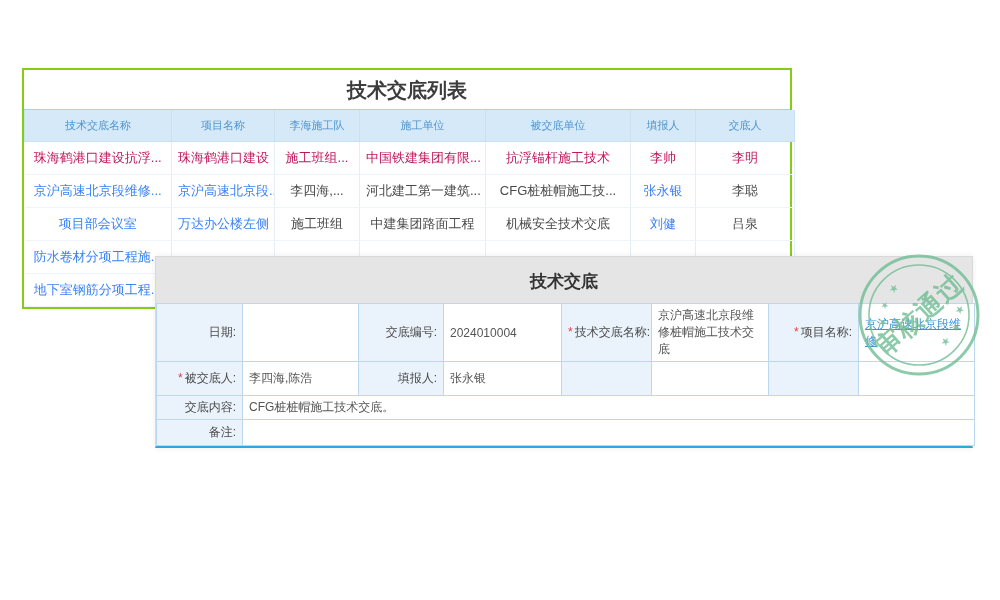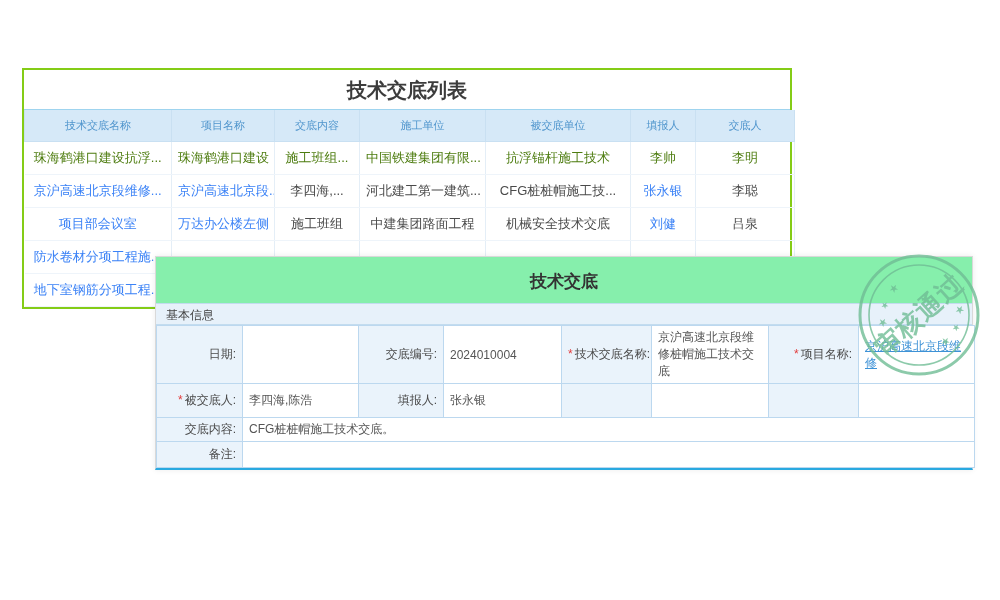--- a/index.html
+++ b/index.html
@@ -12,25 +12,25 @@
   .list-title { height:40px; line-height:40px; text-align:center; font-size:20px;
     font-weight:bold; color:#3c3c3c; border-bottom:1px solid #9fd4ef; }
   table.list { width:100%; border-collapse:collapse; table-layout:fixed; }
   table.list th { background:#d6e9f8; color:#4e94cc; font-weight:normal; font-size:11px;
     height:31px; border:1px solid #c9e0f2; border-top:none; }
   table.list td { height:33px; font-size:13px; padding:0 6px; text-align:center;
     border-right:1px solid #e4eef7; border-bottom:1px solid #eef4fa;
     white-space:nowrap; overflow:hidden; }
   tr.striped td { background:#efefef; }
   td.c-link { color:#3b82f6; cursor:pointer; }
-  td.c-orange { color:#4d7c0f; }
+  td.c-orange { color:#be185d; }
   td.c-text { color:#4a4a4a; }
 
   
-  .detail-panel { position:absolute; left:155px; top:256px; width:818px; background:#86efac;
+  .detail-panel { position:absolute; left:155px; top:256px; width:818px; background:#e5e5e5;
     border:1px solid #d9d9d9; border-bottom:2px solid #29a9e0; z-index:5;
     box-shadow:0 0 6px rgba(0,0,0,0.08); }
   .detail-title { height:46px; line-height:50px; text-align:center; font-size:17px;
     font-weight:bold; color:#333; }
   .section-bar { height:22px; line-height:22px; background:#e7f1fa; color:#444;
     font-size:12px; padding-left:10px; border-top:1px solid #c3dcef;
     border-bottom:1px solid #c3dcef; }
   table.detail { width:100%; border-collapse:collapse; table-layout:fixed; }
   table.detail td { border:1px solid #bcd8ef; font-size:12px; color:#4a4a4a;
     padding:3px 6px; vertical-align:middle; }
@@ -60,21 +60,21 @@
         <col style="width: 85px;">
         <col style="width: 126px;">
         <col style="width: 145px;">
         <col style="width: 65px;">
         <col style="width: 99px;">
       </colgroup>
     <thead>
         <tr>
           <th>技术交底名称</th>
           <th>项目名称</th>
-          <th>交底内容</th>
+          <th>李海施工队</th>
           <th>施工单位</th>
           <th>被交底单位</th>
           <th>填报人</th>
           <th>交底人</th>
         </tr>
       </thead>
     <tbody>
         <tr>
           <td class="c-orange">珠海鹤港口建设抗浮...</td>
           <td class="c-orange">珠海鹤港口建设</td>
@@ -119,21 +119,20 @@
           <td class="c-text"></td>
           <td class="c-text"></td>
           <td class="c-text"></td>
         </tr>
       </tbody>
   </table>
 </div>
 
 <div class="detail-panel">
   <div class="detail-title">技术交底</div>
-  <div class="section-bar">基本信息</div>
   <table class="detail">
     <colgroup>
         <col style="width: 86px;">
         <col style="width: 116px;">
         <col style="width: 85px;">
         <col style="width: 118px;">
         <col style="width: 90px;">
         <col style="width: 117px;">
         <col style="width: 90px;">
         <col style="width: 116px;">

